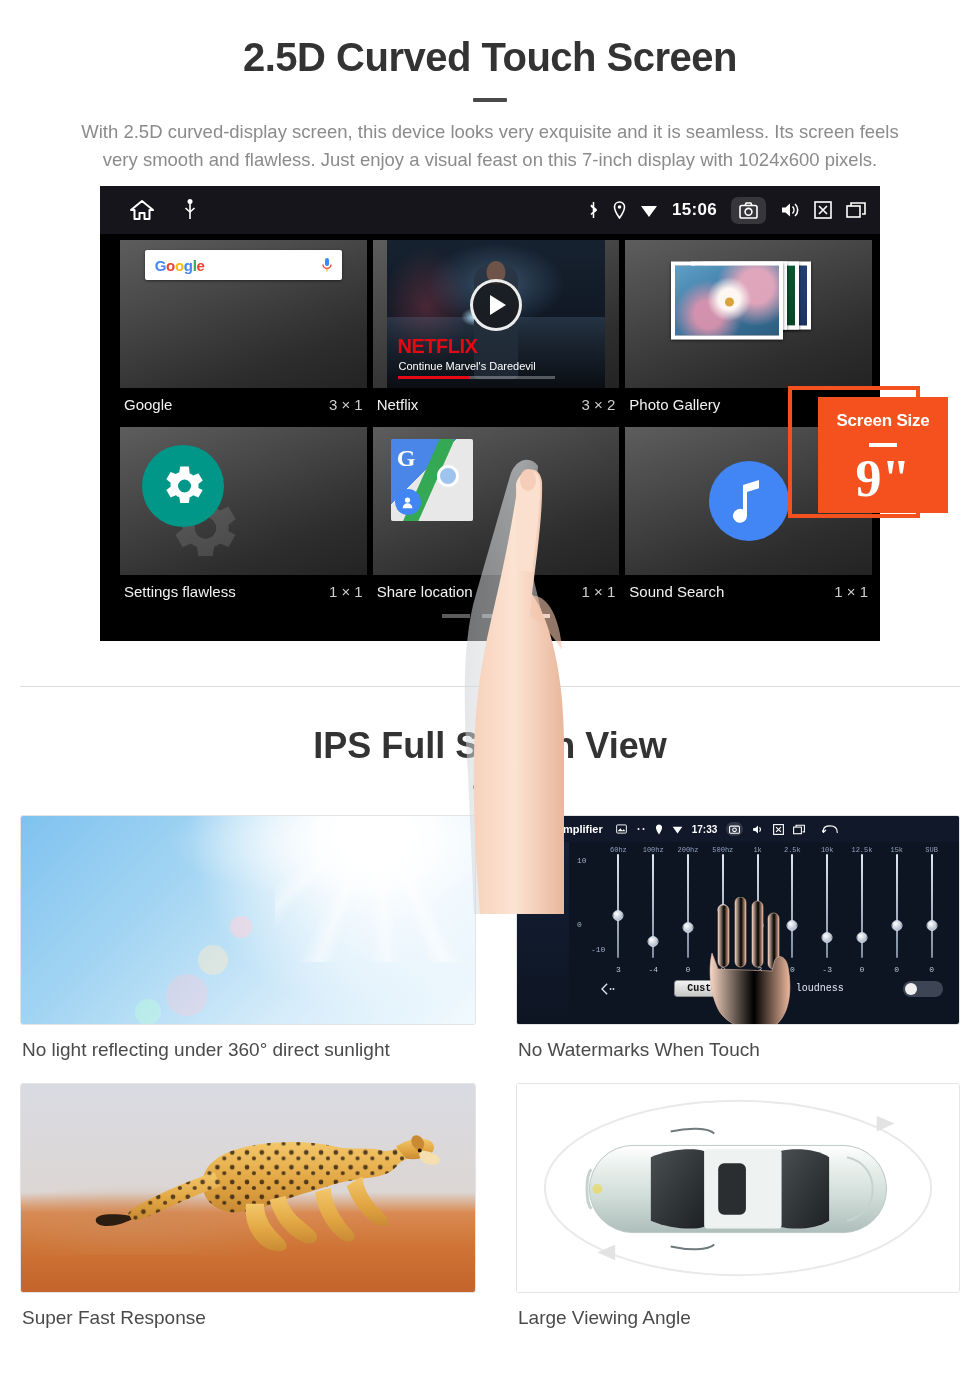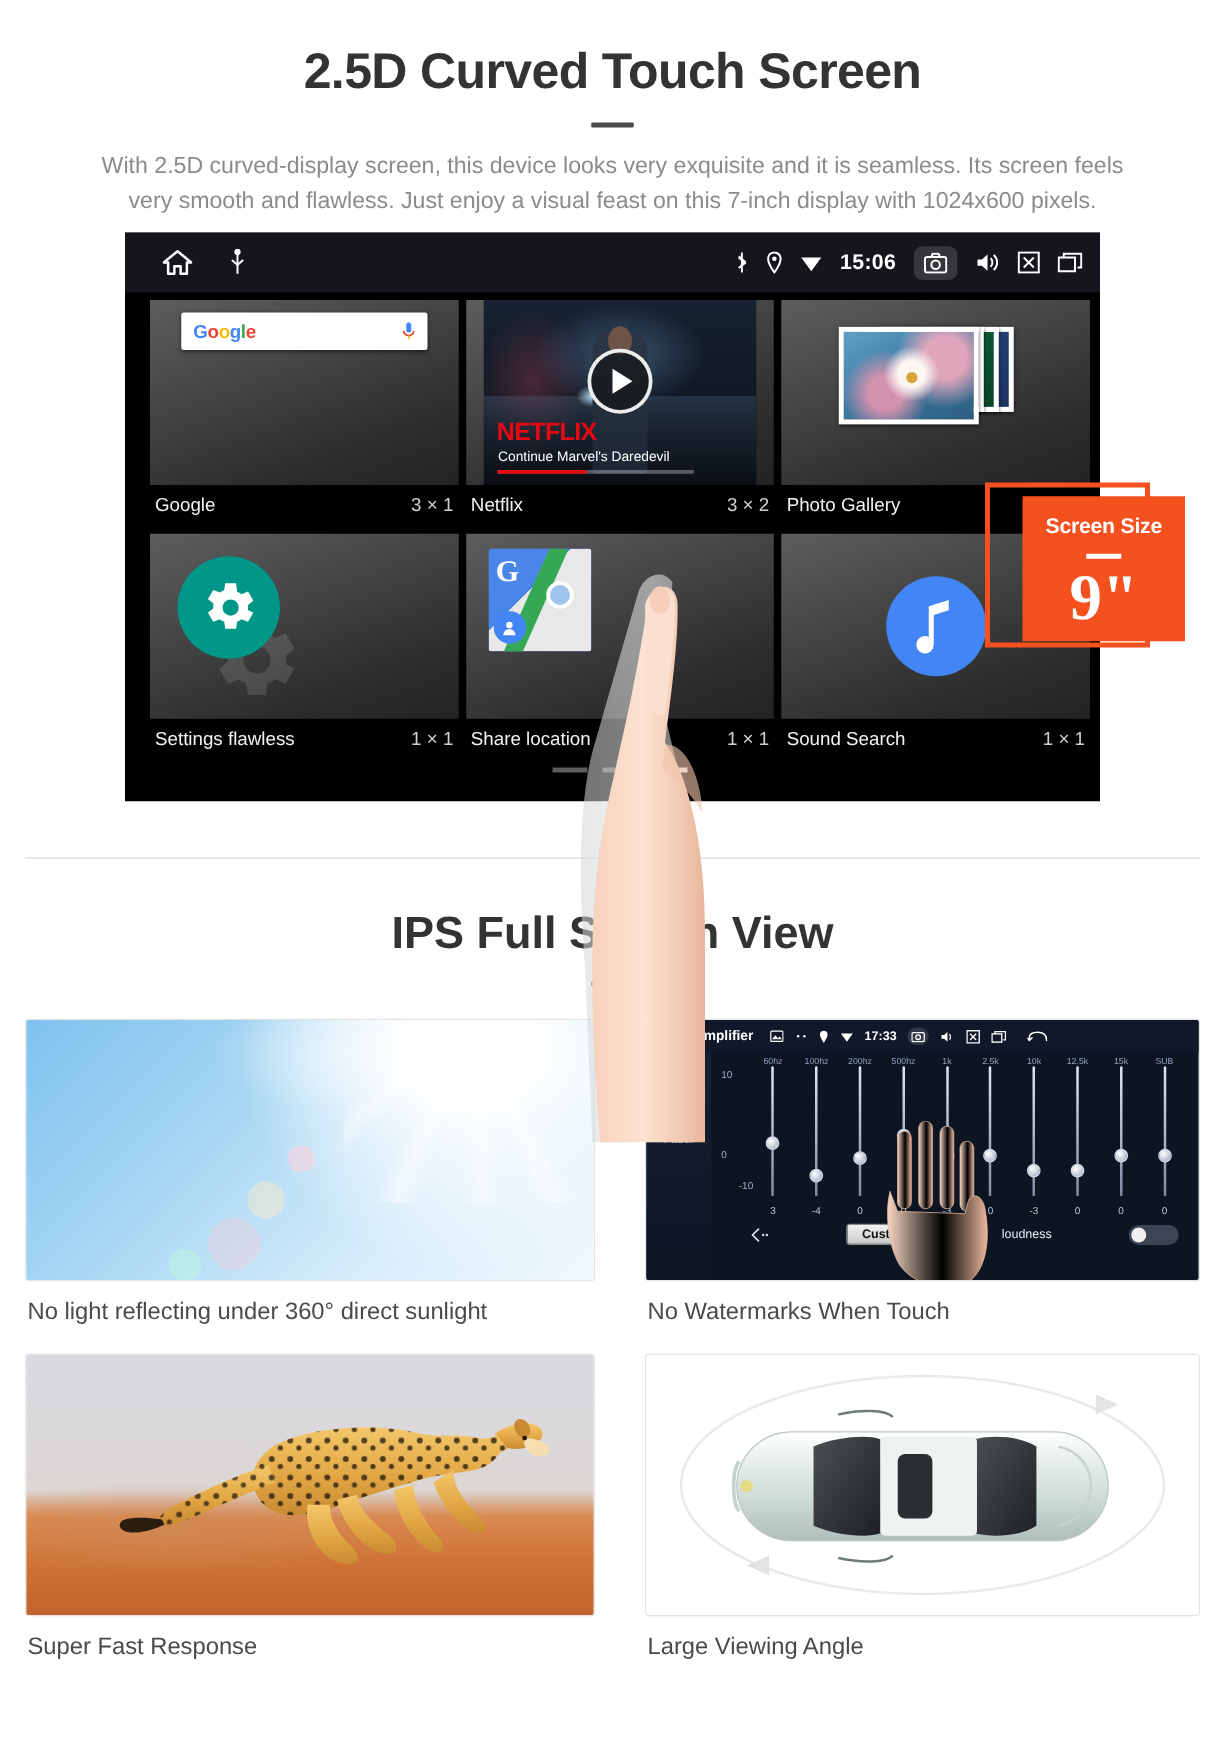--- a/index.html
+++ b/index.html
@@ -245,21 +245,21 @@
   
   .amp { width:100%;height:100%; background:#0d1522; position:relative; color:#cfd8e8; }
   .amp-bar { height:26px; background:#10182a; display:flex; align-items:center; padding:0 8px; gap:9px; }
   .amp-title { font-size:11px; font-weight:bold; color:#fff; margin-left:8px; margin-right:4px;}
   .amp-clock { font-size:10px; color:#fff; font-weight:bold; }
   .amp-body { display:flex; height:calc(100% - 26px); }
   .amp-side { width:52px; padding-top:6px; display:flex; flex-direction:column; align-items:center; gap:2px;
               background:linear-gradient(180deg,#152036,#0d1522); }
   .amp-side-label { font-size:9px; color:#6fa8e8; }
   .amp-side-label2 { font-size:9px; color:#c9d4e6; }
-  .amp-main { flex:1; position:relative; padding:4px 6px 0 6px; }
+  .amp-main { flex:1; position:relative; padding:4px 6px 0 6px;font-family:Liberation Mono, monospace; }
   .eqhead { display:flex; justify-content:space-between; padding-left:26px; padding-right:4px; }
   .eqhead span { font-size:7px; color:#8fa2bd; flex:1; text-align:center; }
   .eqarea { position:relative; height:118px; display:flex; padding-left:26px; padding-right:4px; }
   .eqscale { position:absolute; left:0; top:0; height:100%; width:26px; font-size:8px; color:#9fb0c8; }
   .eqscale .top { position:absolute; top:2px; left:2px; }
   .eqscale .mid { position:absolute; top:56%; left:2px; }
   .eqscale .bot { position:absolute; bottom:18px; left:16px; }
   .eqband { flex:1; position:relative; display:flex; justify-content:center; }
   .eqtrack { width:2px; height:104px; background:linear-gradient(180deg,#dfe6f0,#7d8ba0); border-radius:1px; }
   .eqknob { position:absolute; width:11px;height:11px;border-radius:50%;

